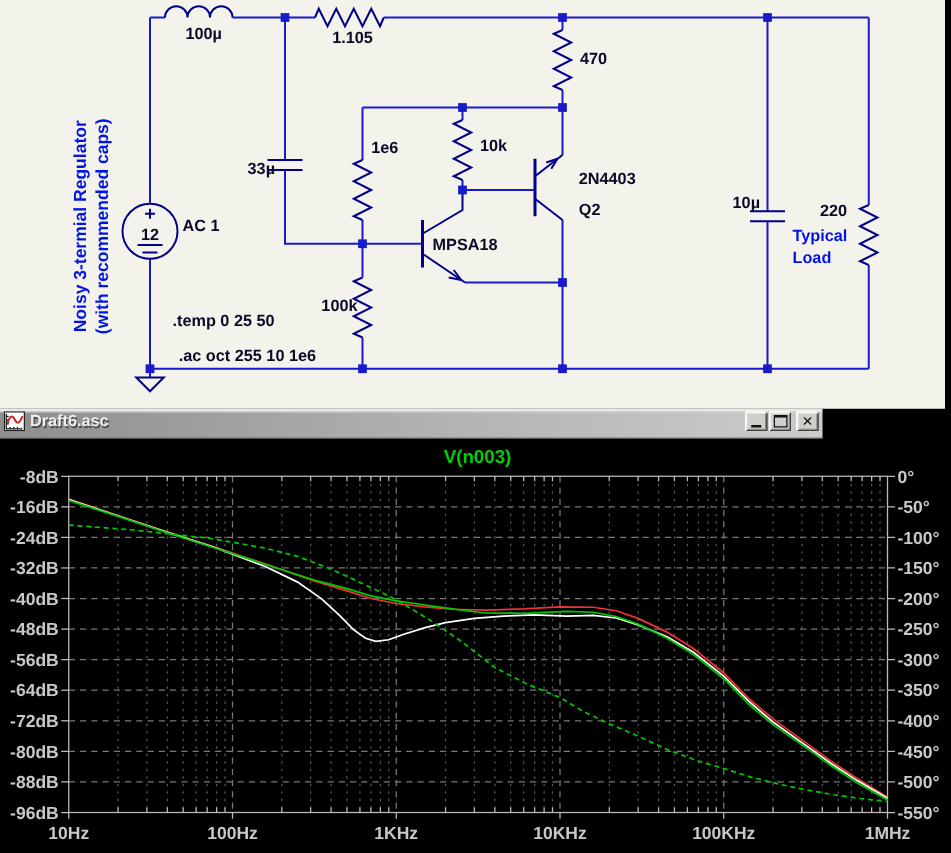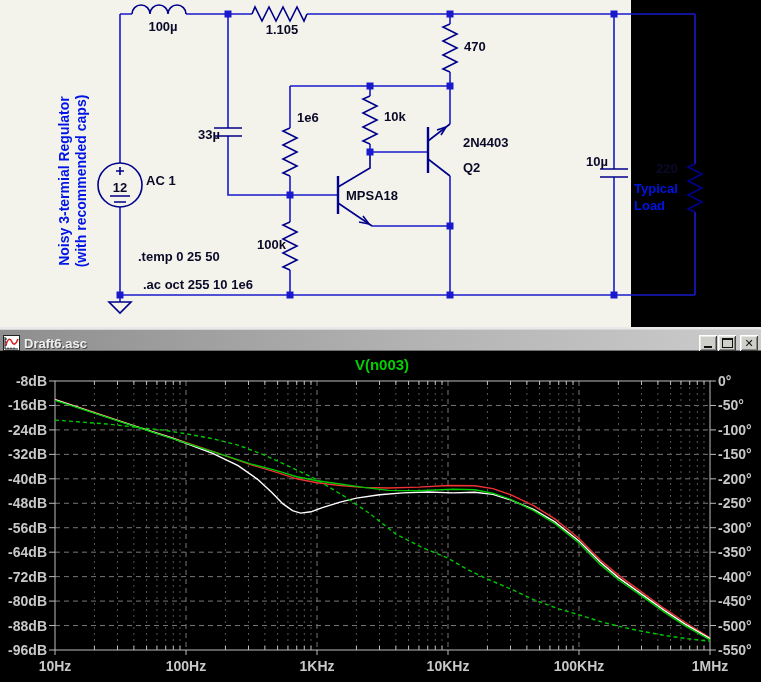--- a/index.html
+++ b/index.html
@@ -1,36 +1,36 @@
 <!DOCTYPE html>
 <html><head>
 <meta charset="utf-8">
 <style>
   html,body{margin:0;padding:0;}
   body{width:761px;height:682px;position:relative;overflow:hidden;
        font-family:"Liberation Sans",sans-serif;background:#000;}
 
   
-  #schematic-area{position:absolute;left:0;top:0;width:631px;height:327px;background:#F3F3EB;}
+  #schematic-area{position:absolute;left:0;top:0;width:756px;height:327px;background:#F3F3EB;}
   #schematic-svg{position:absolute;left:0;top:0;}
   .wire{stroke:#1A1ACD;stroke-width:1.6;fill:none;}
   .comp{stroke:#00008B;stroke-width:1.6;fill:none;}
   .bar{stroke:#00008B;stroke-width:2.4;fill:none;}
   .junc{fill:#1A1ACD;stroke:none;}
   #rotated-comment{position:absolute;left:-96px;top:163px;width:340px;height:36px;
       transform:rotate(-90deg);text-align:center;color:#0014E6;font-weight:bold;
       font-size:14px;line-height:17px;white-space:nowrap;}
   .schem-label{font-family:"Liberation Sans",sans-serif;font-weight:bold;font-size:13px;}
 
   
-  #wave-window-titlebar{position:absolute;left:0;top:327px;width:761px;height:24px;
+  #wave-window-titlebar{position:absolute;left:0;top:327px;width:658px;height:24px;
       background:linear-gradient(90deg,#8e8e8e,#b3b3b3 55%,#cccccc);
       border-top:2px solid #e9e9e9;box-sizing:border-box;
       box-shadow:inset 0 1px 0 #d6d6d6, inset 0 -1px 0 #6f6f6f;
-      display:flex;align-items:flex-end;padding:0 3px;}
+      display:flex;align-items:flex-start;padding:0 3px;}
   #app-icon{width:17px;height:16px;margin-right:4px;flex:none;}
   #window-title-text{color:#efefef;font-weight:bold;font-size:13px;
       text-shadow:1px 1px 0 #4a4a4a;flex:1;white-space:nowrap;overflow:hidden;}
   .tb-btn{width:18px;height:16px;margin-left:1px;background:#cfcfca;border:none;padding:0;
       box-shadow:inset 1px 1px 0 #ffffff, inset -1px -1px 0 #404040, inset 2px 2px 0 #e8e8e6, inset -2px -2px 0 #8a8a88;
       display:inline-flex;align-items:center;justify-content:center;
       font:bold 10px "DejaVu Sans",sans-serif;color:#111;cursor:pointer;}
   .tb-btn.close{margin-left:4px;}
   .min-glyph{display:block;width:8px;height:3px;border-bottom:2px solid #111;margin-top:5px;}
   .max-glyph{display:block;width:9px;height:7px;border:1px solid #111;border-top:2px solid #111;}

